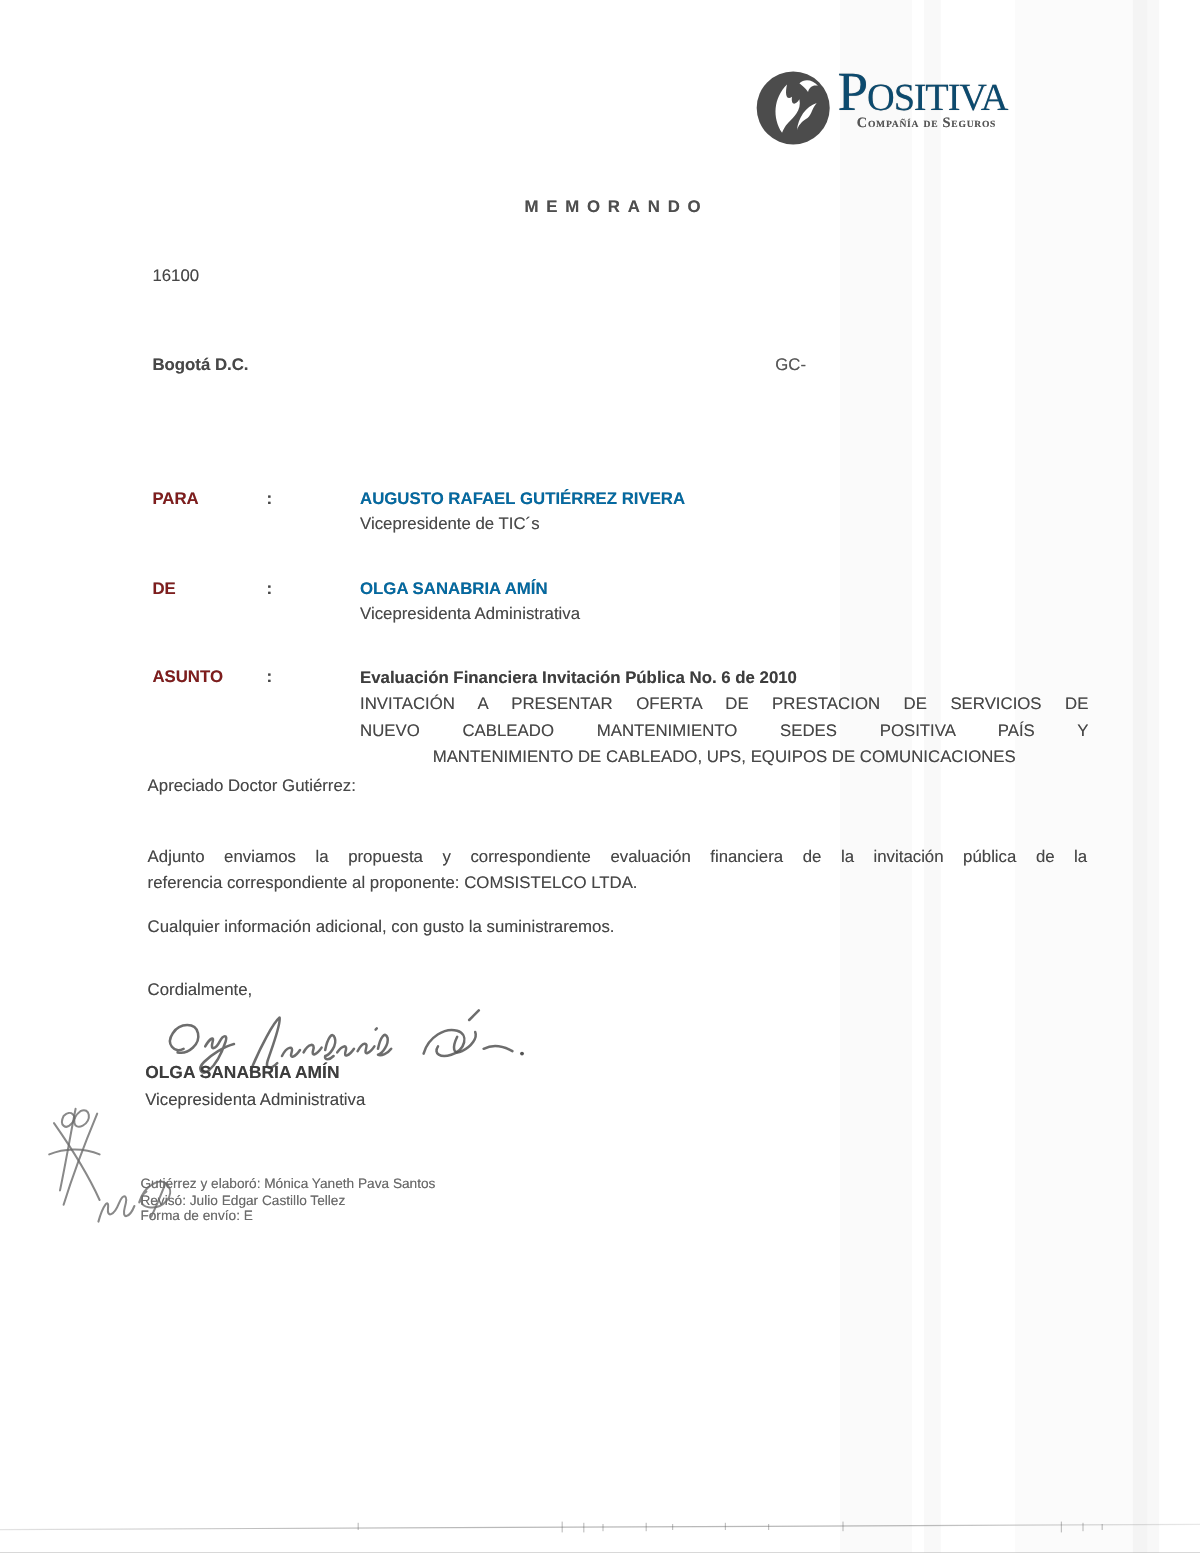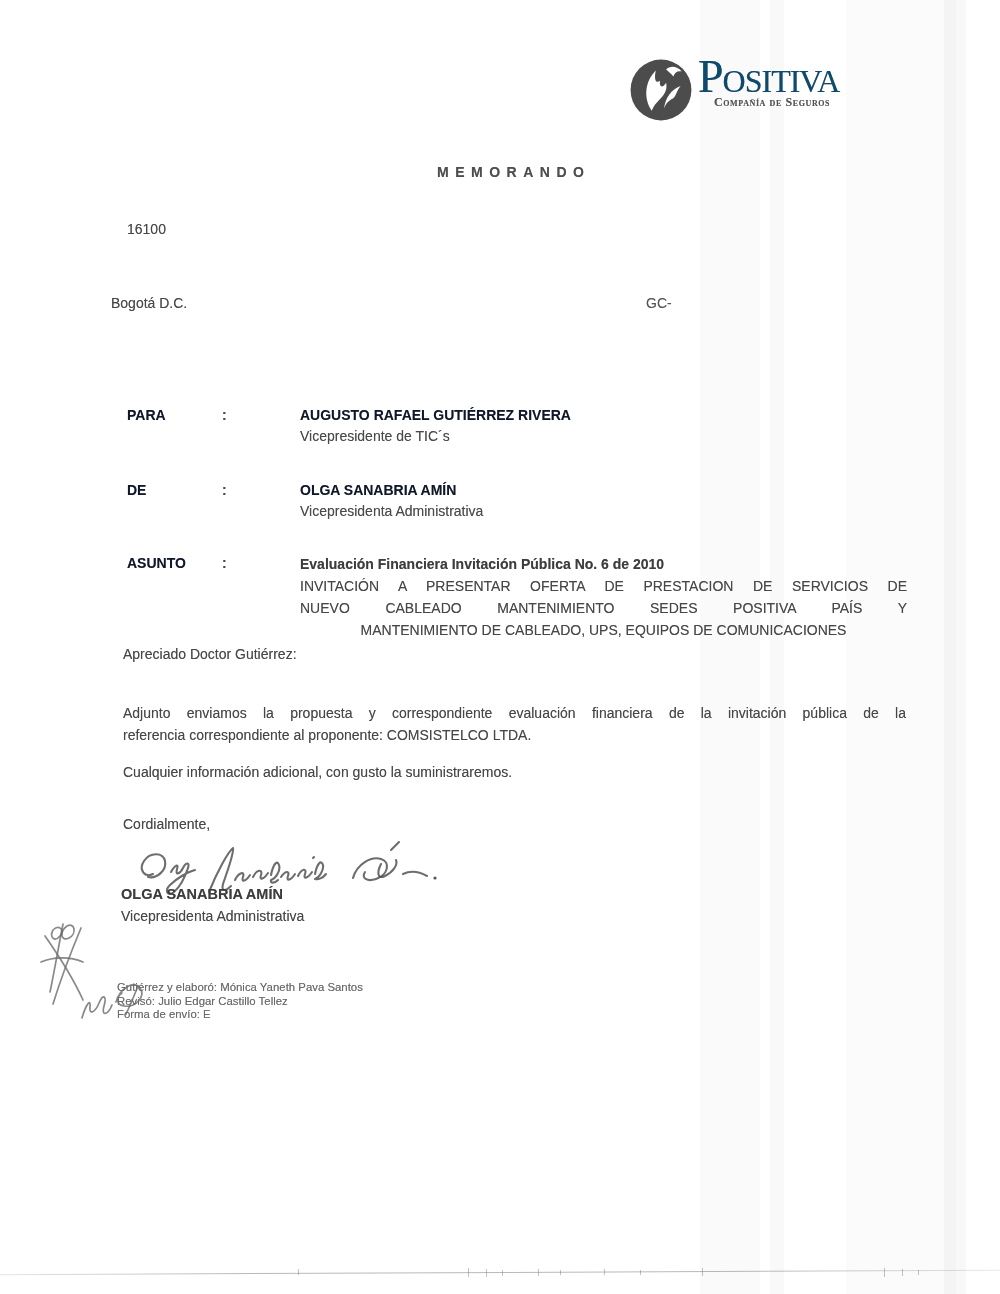--- a/index.html
+++ b/index.html
@@ -34,28 +34,28 @@
     font-size:12px; letter-spacing:.6px;
     color:#555; margin-left:16px; margin-top:-2px;font-weight:bold;
   }
 
   .memo-title {
     left:437px; top:164px;
     font-weight:bold; font-size:14px; letter-spacing:6.5px;
     color:#4e4e4e;
   }
   .doc-code   { left:127px; top:221px; font-size:14px; }
-  .city-line  { left:111px; top:295px; font-size:14px; }
+  .city-line  { left:127px; top:295px; font-size:14px;font-weight:bold; }
   .ref-code   { left:646px; top:295px; font-size:14px; color:#565656; }
 
   .frow { position:absolute; left:127px; width:790px; font-size:14px; line-height:21px; }
-  .flabel { position:absolute; left:0; top:0; font-weight:bold; color:#0f172a; }
+  .flabel { position:absolute; left:0; top:0; font-weight:bold; color:#7f1d1d; }
   .fsep   { position:absolute; left:95px; top:0; font-weight:bold; }
   .fvalue { position:absolute; left:173px; top:0; width:607px; }
-  .fname  { font-weight:bold; color:#0f172a; }
+  .fname  { font-weight:bold; color:#0369a1; }
   .ftitle { color:#4a4a4a; }
 
   .subj-headline { font-weight:bold; color:#3d3d3d; line-height:22px; }
   .subj-line { line-height:22px;text-align:center; }
   .jline { text-align:justify; text-align-last:justify; }
 
   .salutation { left:123px; top:646px; font-size:14px; }
   .para { left:123px; width:783px; font-size:14px; line-height:21.5px; }
   .closing { left:123px; top:816px; font-size:14px; }
 

